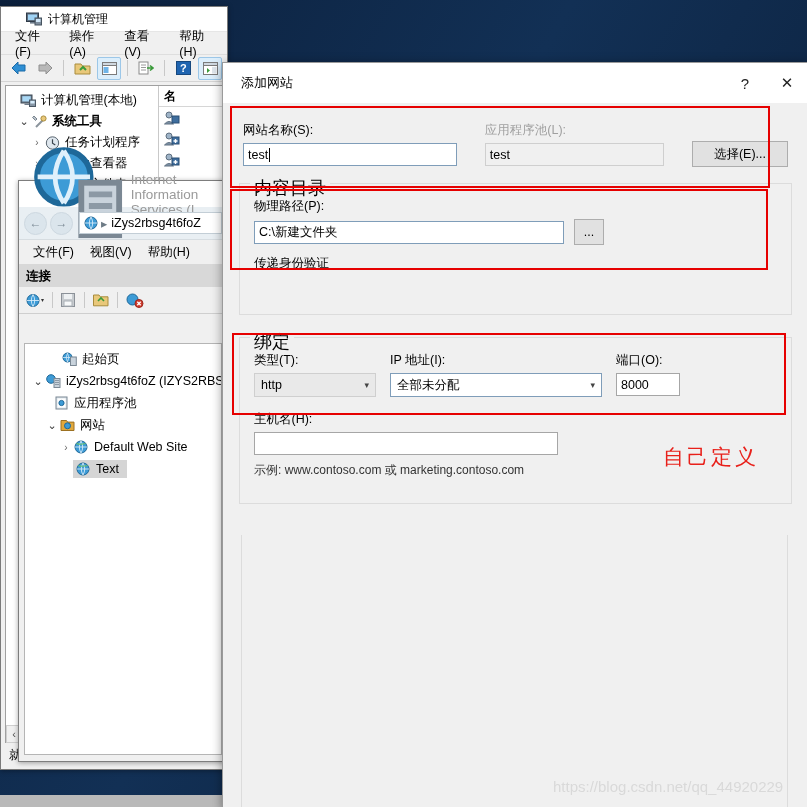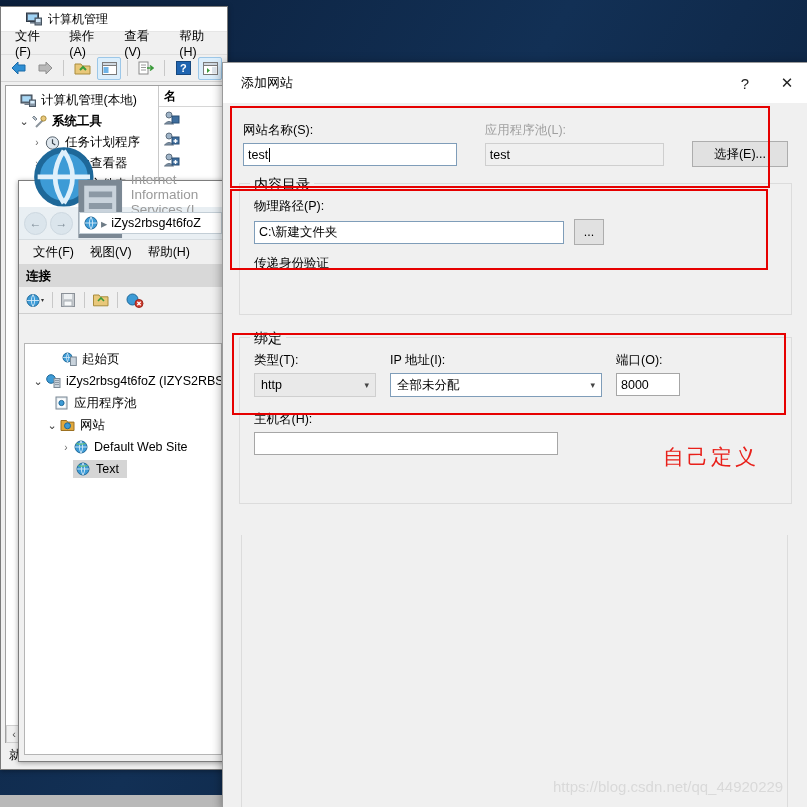--- a/index.html
+++ b/index.html
@@ -86,21 +86,21 @@
   .dlg-body{position:absolute;left:0;right:0;top:40px;bottom:0;padding:12px 16px 0 16px;}
   .lbl{font-size:12.5px;color:#000;margin-bottom:4px;display:block;}
   .lbl.dis{color:#a0a0a0;}
   .tinput{height:23px;background:#fff;border:1px solid #7f9db9;font-size:12.5px;
           padding:0 4px;display:flex;align-items:center;box-sizing:border-box;}
   .tinput.dis{background:#f0f0f0;border:1px solid #cfcfcf;color:#000;}
   .btn{height:26px;min-width:64px;background:#e1e1e1;border:1px solid #adadad;
        display:flex;align-items:center;justify-content:center;font-size:12.5px;
        padding:0 10px;box-sizing:border-box;text-align:right;}
   .grp{position:relative;border:1px solid #dcdcdc;margin-top:14px;}
-  .grp > .cap{position:absolute;top:-8px;left:10px;background:#f0f0f0;padding:0 4px;font-size:14px;}
+  .grp > .cap{position:absolute;top:-8px;left:10px;background:#f0f0f0;padding:0 4px;font-size:18px;}
   .sel-ctl{height:24px;background:#e9e9e9;border:1px solid #cfcfcf;display:flex;align-items:center;
            justify-content:space-between;padding:0 6px;font-size:12.5px;box-sizing:border-box;}
   .sel-ctl.white{background:#fff;border:1px solid #7f9db9;}
   .caret{font-size:9px;color:#444;}
   .hint{font-size:12px;color:#333;margin-top:7px;}
 
   
   .redbox{position:absolute;border:2px solid #e60000;pointer-events:none;}
   .redtext{position:absolute;color:#e8201a;font-size:21px;letter-spacing:3px;white-space:nowrap;}
   .wmark{position:absolute;color:#d8d8d8;font-size:15px;white-space:nowrap;opacity:.95;}
@@ -445,20 +445,21 @@
             <div class="tinput" style="border-color:#a6a6a6;">
               <span>8000</span>
             </div>
           </div>
         </div>
         <div style="margin-top:14px;">
           <span class="lbl">主机名(H):</span>
           <div class="tinput" style="width:304px;border-color:#a6a6a6;">
             <span></span>
           </div>
+          <div class="hint">示例: www.contoso.com 或 marketing.contoso.com</div>
         </div>
       </div>
     </div>
 
     <div style="position:absolute;left:18px;right:20px;top:432px;height:288px;border:1px solid #dcdcdc;border-top:none;"></div>
 
   </div>
 </div>
 
 <div class="redbox" style="left:230px;top:106px;width:536px;height:78px;"></div>

